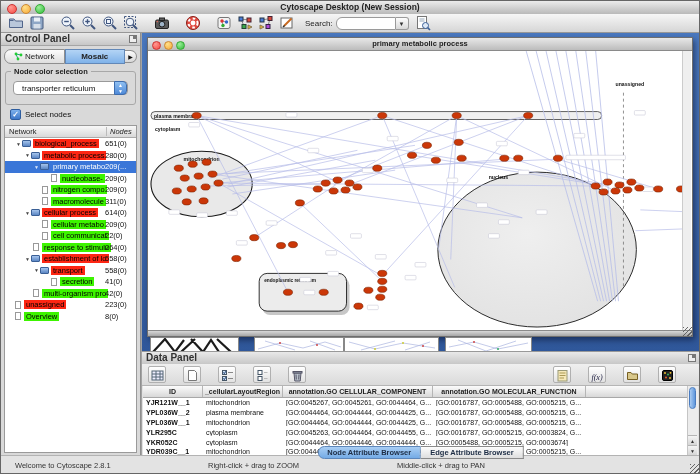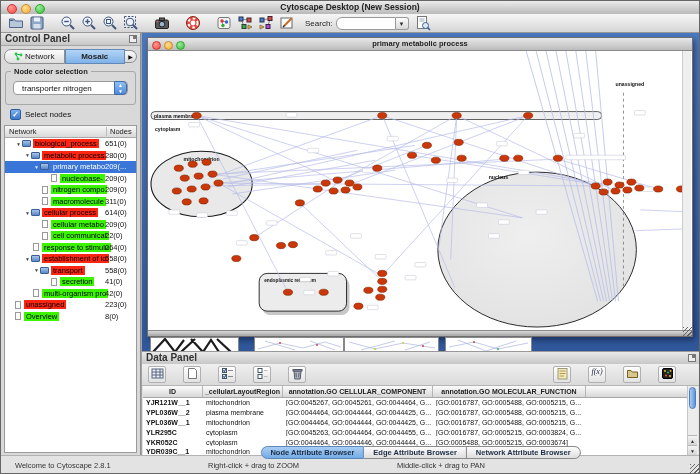--- a/index.html
+++ b/index.html
@@ -33,21 +33,21 @@
   .groupbox{position:absolute;left:4px;right:4px;top:38px;height:32px;border:1px solid #a8a8a8;border-radius:3px;}
   .grouplegend{position:absolute;top:-5px;left:5px;background:#d9d9d9;padding:0 3px;font-size:7.5px;font-weight:bold;color:#222;text-align:center;}
   .combo{position:absolute;left:7px;right:7px;top:9px;height:14px;background:#fff;border:1px solid #9a9a9a;border-radius:4px;font-size:8px;line-height:13px;padding-left:8px;color:#111;box-sizing:border-box;}
   .combostep{position:absolute;right:0;top:-1px;width:13px;height:14px;background:linear-gradient(#8fc0f2,#4f8ad8);border:1px solid #3d6cae;border-radius:0 4px 4px 0;box-sizing:border-box;color:#fff;font-size:5px;line-height:6px;text-align:center;}
   .checkrow{position:absolute;left:9px;top:76px;display:flex;align-items:center;gap:4px;}
   .checkbox{width:9px;height:9px;border-radius:2px;background:linear-gradient(#7db1ec,#3d77c9);border:1px solid #2d5c9e;color:#fff;font-size:8px;line-height:9px;text-align:center;font-weight:bold;}
   .checklabel{font-size:8px;color:#111;}
   .treebox{position:absolute;left:3px;right:3px;top:92px;bottom:3px;background:#fff;border:1px solid #9a9a9a;overflow:hidden;}
   .treehead{height:11px;background:linear-gradient(#f8f8f8,#d9d9d9);border-bottom:1px solid #aaa;font-size:7.5px;color:#222;position:relative;}
   .treehead .h1{position:absolute;left:4px;top:1px;}
-  .treehead .h2{position:absolute;left:101px;top:1px;border-left:1px solid #bbb;padding-left:3px;}
+  .treehead .h2{position:absolute;left:101px;top:1px;border-left:1px solid #bbb;padding-left:3px;font-style:italic;}
   .trow{position:relative;height:11.5px;display:flex;align-items:center;font-size:7.5px;white-space:nowrap;}
   .trow.sel{background:#3a76d8;color:#fff;}
   .ind{display:inline-block;height:1px;}
   .tri{width:7px;font-size:5px;color:#444;text-align:center;flex:none;}
   .trow.sel .tri{color:#dce8fa;}
   .fold{flex:none;width:9px;height:7px;background:linear-gradient(#a5c4ec,#5b86c4);border:1px solid #3a5f96;border-radius:1px;margin-right:2px;box-sizing:border-box;}
   .file{flex:none;width:6px;height:8px;background:#fff;border:1px solid #999;margin:0 3px 0 2px;box-sizing:border-box;}
   .chiplab{padding:0 2px;color:#000;overflow:hidden;max-width:78px;}
   .chiplab.green{background:#3df400;}
   .chiplab.red{background:#fd2613;}
@@ -64,21 +64,21 @@
   .iwincontent{position:absolute;top:13px;left:1px;right:1px;bottom:6px;background:#fff;overflow:hidden;}
   .iwincontent svg{position:absolute;left:0;top:0;width:536px;height:100%;}
   .vsb{position:absolute;right:0;top:0;bottom:0;width:8px;background:#efefef;border-left:1px solid #ccc;}
   .iwinbottom{position:absolute;left:0;right:0;bottom:0;height:5px;background:linear-gradient(#d8d8d8,#a6a6a6);border-top:1px solid #8a8a8a;}
   .grip{position:absolute;right:0;bottom:0;width:9px;height:9px;background:repeating-linear-gradient(135deg,rgba(90,90,90,0.9) 0 1px,transparent 1px 3px);}
   .frags{position:absolute;left:0;right:0;top:304px;height:15px;}
   .frag{position:absolute;top:0;height:15px;background:#fff;border:1px solid #888;box-sizing:border-box;overflow:hidden;}
   
   .dpanel{position:absolute;left:141px;right:0;top:350px;bottom:17px;background:#e2e2e2;border-top:1px solid #999;box-sizing:border-box;}
   .dtoolbar{position:absolute;top:12px;left:0;right:0;height:22px;background:linear-gradient(#efefef,#dadada);border-bottom:1px solid #b5b5b5;display:flex;align-items:center;padding:0 6px;box-sizing:border-box;}
-  .dbtn{width:18px;height:17px;border:1px solid #b0b0b0;border-radius:2px;background:linear-gradient(#fff,#e2e2e2);display:flex;align-items:flex-start;justify-content:center;margin-right:17px;padding:0;}
+  .dbtn{width:18px;height:17px;border:1px solid #b0b0b0;border-radius:2px;background:linear-gradient(#fff,#e2e2e2);display:flex;align-items:flex-end;justify-content:center;margin-right:17px;padding:0;}
   .dspacer{flex:1;}
   .dtable{position:absolute;top:34px;left:1px;right:11px;bottom:0;background:#fff;overflow:hidden;}
   .dthead{display:flex;height:11px;background:linear-gradient(#fbfbfb,#d8d8d8);border-bottom:1px solid #a8a8a8;font-size:7px;font-weight:bold;color:#222;}
   .dthead div{border-right:1px solid #b5b5b5;text-align:center;line-height:11px;overflow:hidden;box-sizing:border-box;}
   .dtr{display:flex;height:9.8px;font-size:7px;color:#111;align-items:center;}
   .dtr div{overflow:hidden;white-space:nowrap;box-sizing:border-box;padding:0 3px;}
   .c0{width:60px;font-weight:bold;}
   .c1{width:80px;}
   .c2{width:150px;}
   .c3{width:153px;}
@@ -242,21 +242,21 @@
         <span>Network</span>
       </div>
       <div class="cptab active">
           <span>Mosaic</span>
         </div>
       <div class="cparrow">▶</div>
     </div>
     <div class="groupbox">
       <span class="grouplegend">Node color selection</span>
       <div class="combo">
-        <span>transporter nitrogen</span>
+        <span>transporter reticulum</span>
         <span class="combostep">▲<br>▼</span>
       </div>
     </div>
     <div class="checkrow">
       <div class="checkbox">✓</div>
       <span class="checklabel">Select nodes</span>
     </div>
     <div class="treebox">
       <div class="treehead">
         <span class="h1">Network</span>
@@ -702,21 +702,20 @@
         </div>
     </div>
     <div class="dsb">
       <div class="dsbthumb"></div>
       <div class="dsbarr" style="bottom:10px;">▲</div>
       <div class="dsbarr" style="bottom:0;">▼</div>
     </div>
     <div class="abtabs">
         <div class="abtab first active">Node Attribute Browser</div>
         <div class="abtab">Edge Attribute Browser</div>
-        <div class="abtab last">Network Attribute Browser</div>
       </div>
   </div>
 
   <div class="statusbar">
     <span class="st0">Welcome to Cytoscape 2.8.1</span>
     <span class="st1">Right-click + drag to ZOOM</span>
     <span class="st2">Middle-click + drag to PAN</span>
     <div class="grip"></div>
   </div>
 

